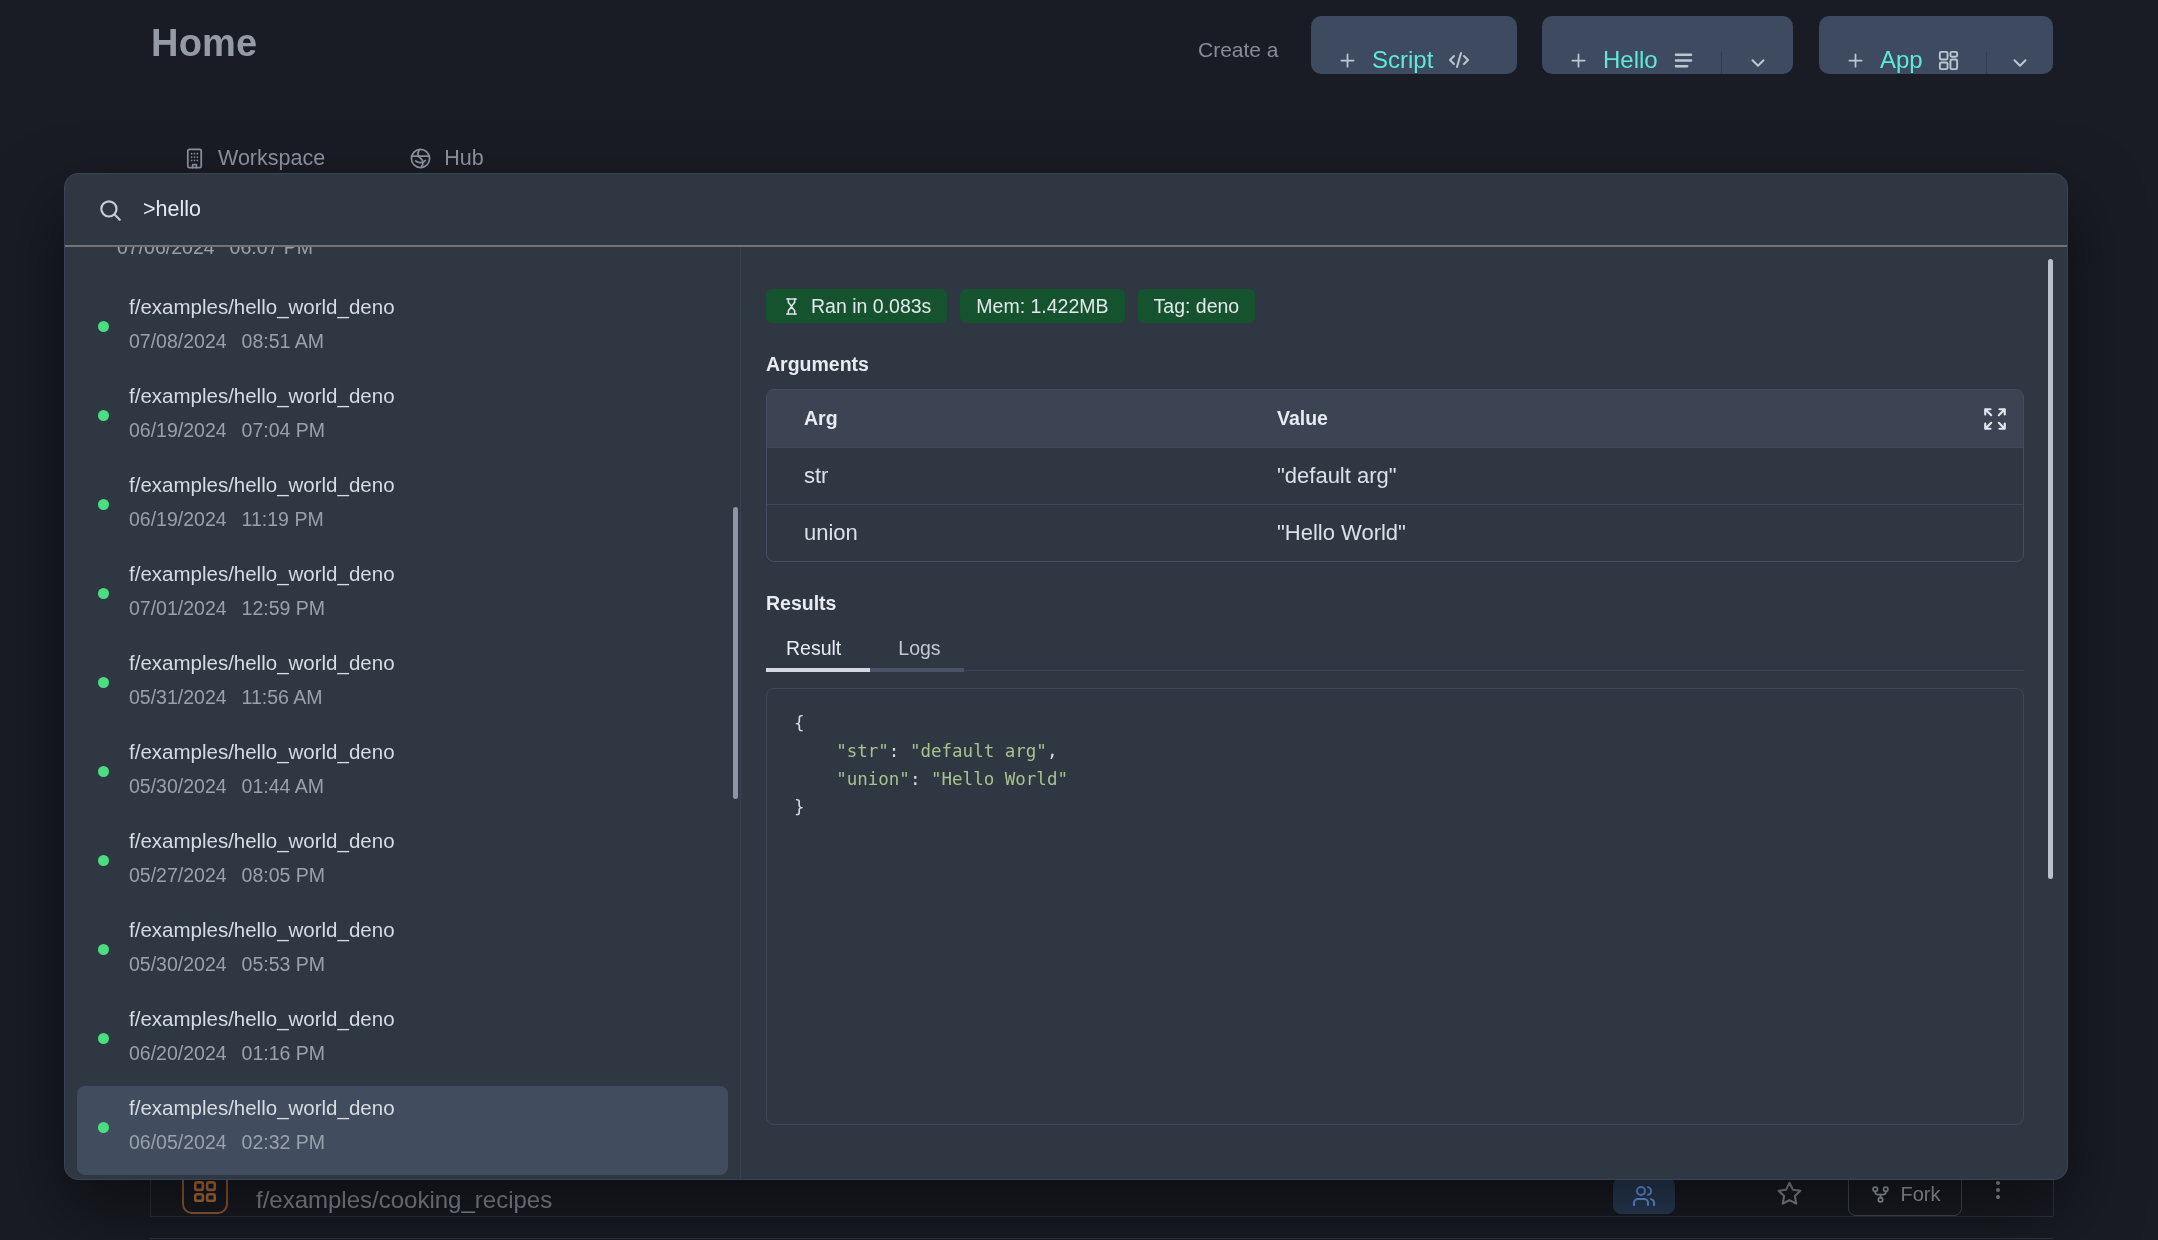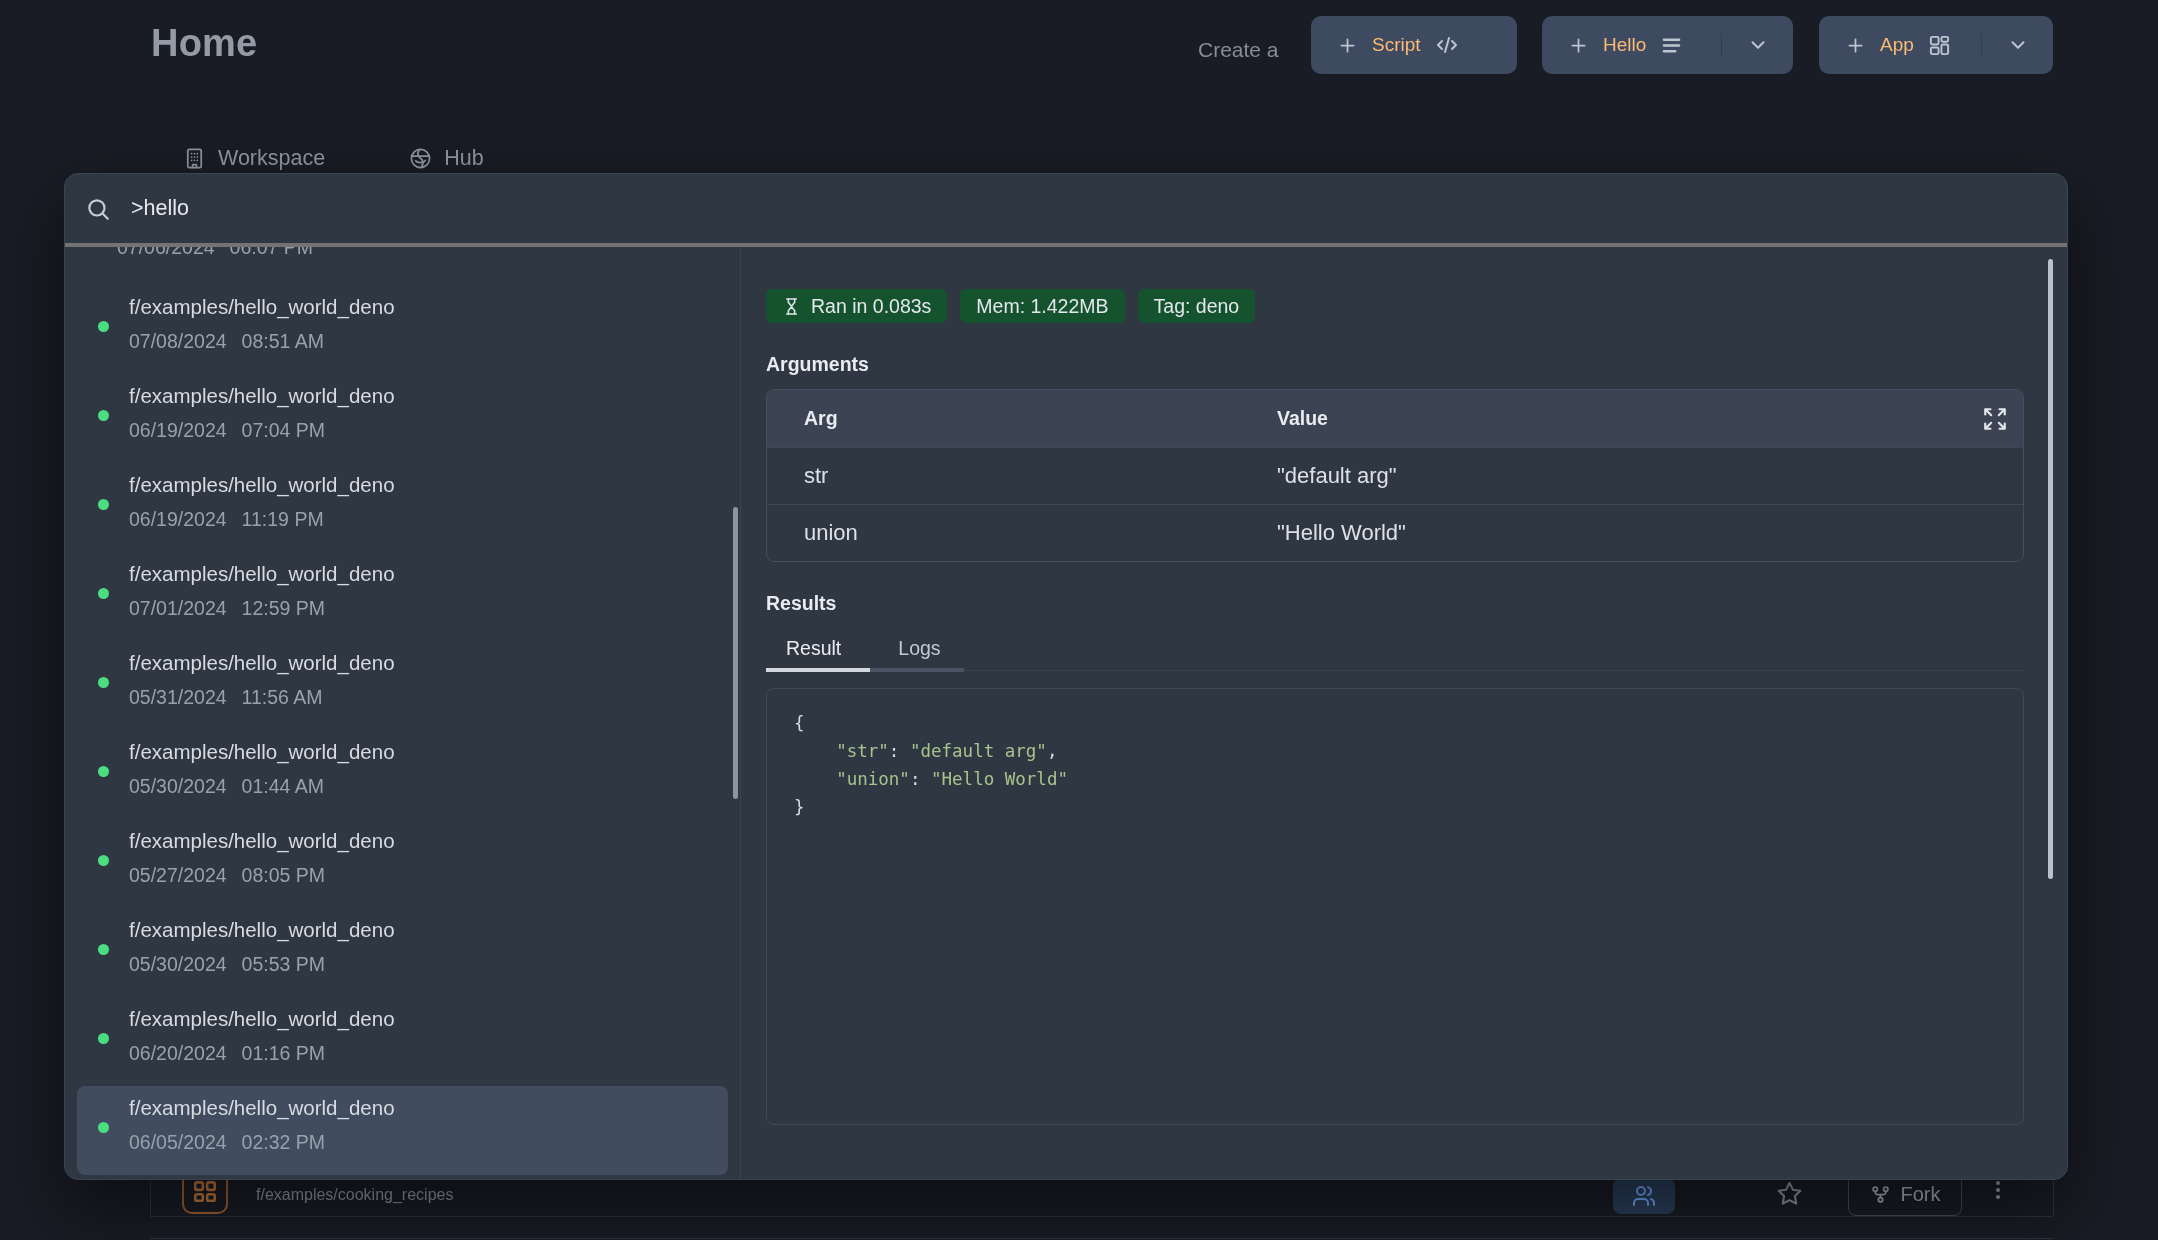--- a/index.html
+++ b/index.html
@@ -10,21 +10,21 @@
     font-family:"Liberation Sans", sans-serif;
     -webkit-font-smoothing:antialiased;
   }
   svg { display:block; }
 
   
   .home-title { position:absolute; left:151px; top:22px; font-size:38px; font-weight:700; color:#949ba6; letter-spacing:.2px; }
   .create-label { position:absolute; left:1198px; top:38px; font-size:21px; color:#868d98; }
   .top-btn {
     position:absolute; top:16px; height:58px; background:#3d4a60; border-radius:10px;
-    display:flex; align-items:center; color:#fdba74; font-size:19px; cursor:pointer;
+    display:flex; align-items:flex-end; color:#5eead4; font-size:24px; cursor:pointer;
   }
   .top-btn .btn-main { display:flex; align-items:center; gap:14px; padding:0 26px; }
   .top-btn .btn-chev { display:flex; align-items:center; justify-content:center; width:72px; border-left:1px solid #313d50; }
   .top-btn svg { color:#bdc5d1; }
   .btn-script { left:1311px; width:206px; }
   .btn-flow { left:1542px; width:251px; }
   .btn-flow .btn-main { flex:1; }
   .btn-app { left:1819px; width:234px; }
   .btn-app .btn-main { flex:1; }
 
@@ -32,41 +32,41 @@
   .ws-tab { display:flex; align-items:center; gap:12px; color:#8e95a0; font-size:21.5px; cursor:pointer; }
   .ws-tab svg { color:#8e95a0; }
 
   
   .bg-line { position:absolute; background:#2d3440; }
   .footer-icon {
     position:absolute; left:182px; top:1168px; width:46px; height:46px;
     border:2px solid #a05d33; border-radius:10px; color:#c0763d;
     display:flex; align-items:center; justify-content:center;
   }
-  .footer-path { position:absolute; left:256px; top:1186px; font-size:16px; color:#8b929d;text-align:right; }
+  .footer-path { position:absolute; left:256px; top:1186px; font-size:24px; color:#8b929d;text-align:right; }
   .usage-badge {
     position:absolute; left:1613px; top:1178px; width:62px; height:36px; border-radius:8px;
     background:rgba(96,165,250,.25); color:#6ea2f7;
     display:flex; align-items:center; justify-content:center; cursor:pointer;
   }
   .star-btn { position:absolute; left:1776px; top:1180px; color:#8d949e; cursor:pointer; }
   .fork-btn {
     position:absolute; left:1848px; top:1172px; width:114px; height:44px;
     border:1px solid #454d5b; border-radius:8px; color:#a7aeb9; font-size:20px;
     display:flex; align-items:center; justify-content:center; gap:10px; cursor:pointer;
   }
   .kebab-btn { position:absolute; left:1986px; top:1178px; color:#99a1ab; cursor:pointer; }
 
   
   .modal {
     position:absolute; left:64px; top:173px; width:2004px; height:1007px; z-index:5;
     background:#2f3743; border:1px solid #3b4454; border-radius:14px;
     box-shadow:0 30px 70px rgba(0,0,0,.5); overflow:hidden;
   }
-  .search-row { height:73px; display:flex; align-items:center; gap:20px; padding-left:20px; border-bottom:4px solid #737373; }
+  .search-row { height:73px; display:flex; align-items:center; gap:20px; padding-left:32px; border-bottom:2px solid #737373; }
   .search-row svg { color:#c6cdd7; }
   .search-input {
     flex:1; background:transparent; border:none; outline:none;
     font-family:"Liberation Sans", sans-serif; font-size:21.5px; color:#e6e9ee;
   }
   .modal-body { display:flex; height:933px; }
 
   
   .runs-pane { position:relative; width:676px; border-right:1px solid #3a4250; overflow:hidden; }
   .run-clipped { position:relative; height:38px; overflow:hidden; }

